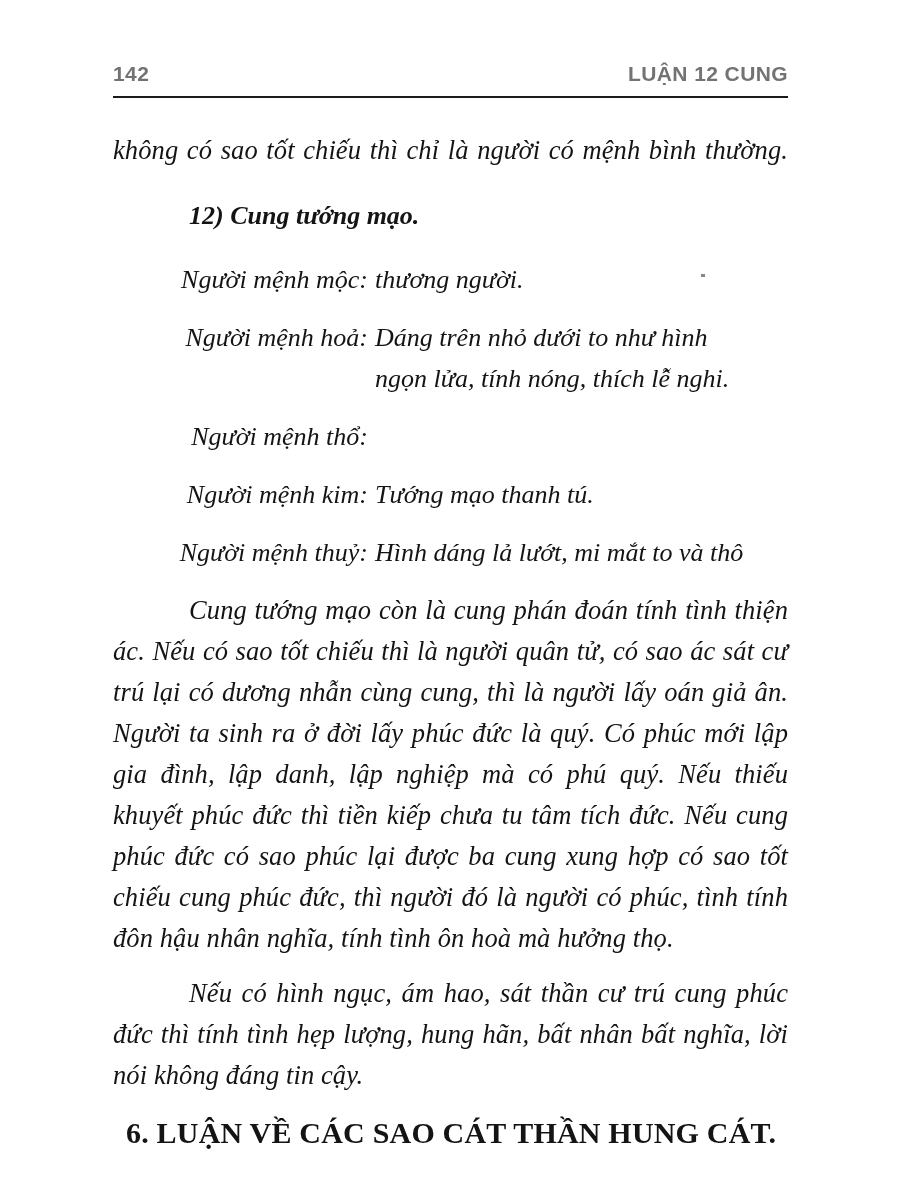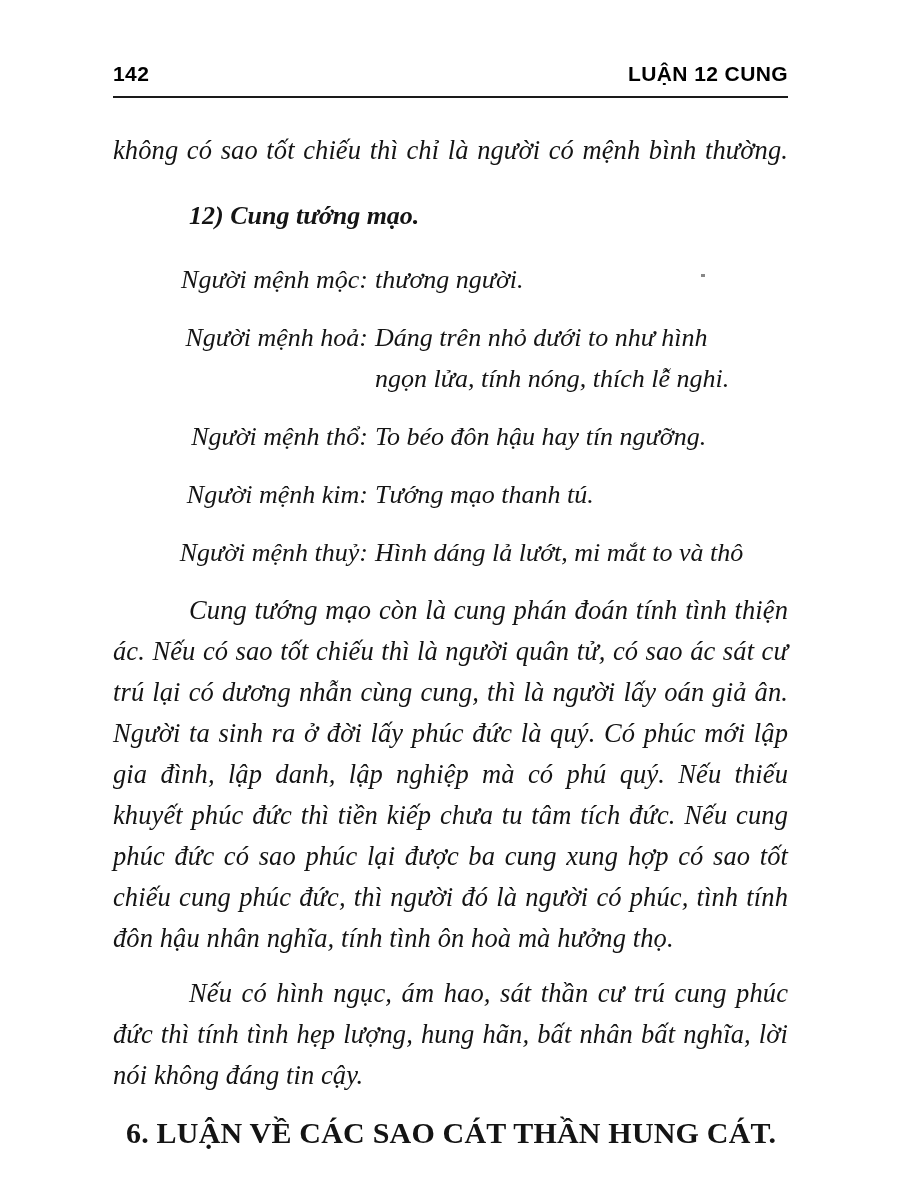--- a/index.html
+++ b/index.html
@@ -28,21 +28,21 @@
   }
 
   .header-row {
     display: flex;
     align-items: flex-end;
     justify-content: space-between;
     font-family: "Liberation Sans", "DejaVu Sans", sans-serif;
     font-weight: bold;
     font-size: 21px;
     letter-spacing: 0.4px;
-    color: #000000;
+    color: #737373;
   }
 
   #header-rule {
     position: absolute;
     left: 0;
     top: 34px;
     width: 675px;
     height: 0;
     border-top: 2px solid #1a1a1a;
   }
@@ -173,23 +173,20 @@
       <div class="elem-row">
         <div class="elem-label">Người mệnh hoả:</div>
         <div class="elem-desc">
           <span class="desc-line">Dáng trên nhỏ dưới to như hình</span>
           <span class="desc-line">ngọn lửa, tính nóng, thích lễ nghi.</span>
         </div>
       </div>
 
       <div class="elem-row">
         <div class="elem-label">Người mệnh thổ:</div>
-        <div class="elem-desc">
-          <span class="desc-line">To béo đôn hậu hay tín ngưỡng.</span>
-        </div>
       </div>
 
       <div class="elem-row">
         <div class="elem-label">Người mệnh kim:</div>
         <div class="elem-desc">
           <span class="desc-line">Tướng mạo thanh tú.</span>
         </div>
       </div>
 
       <div class="elem-row">

